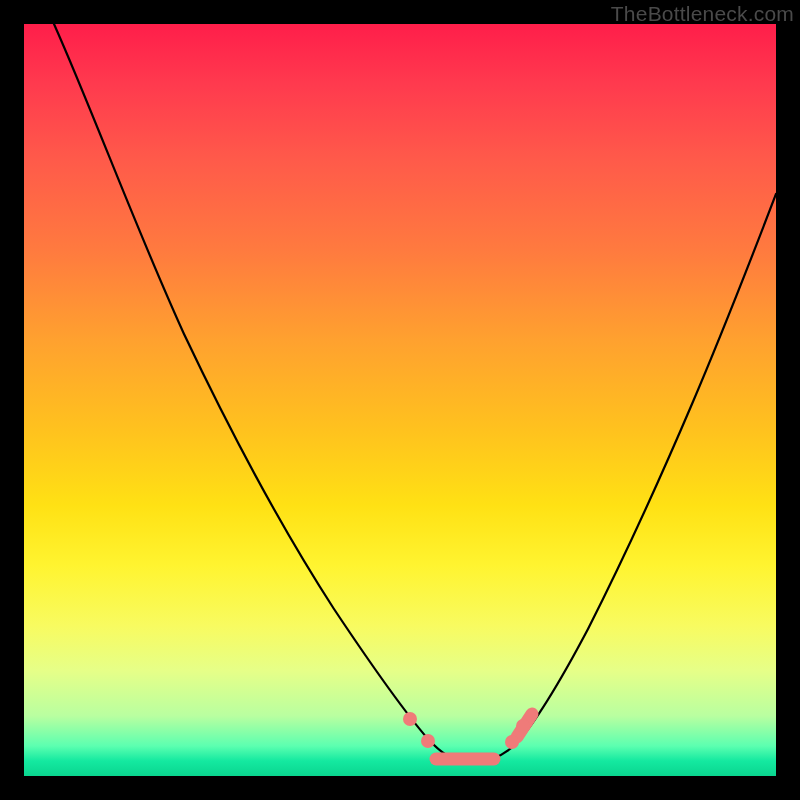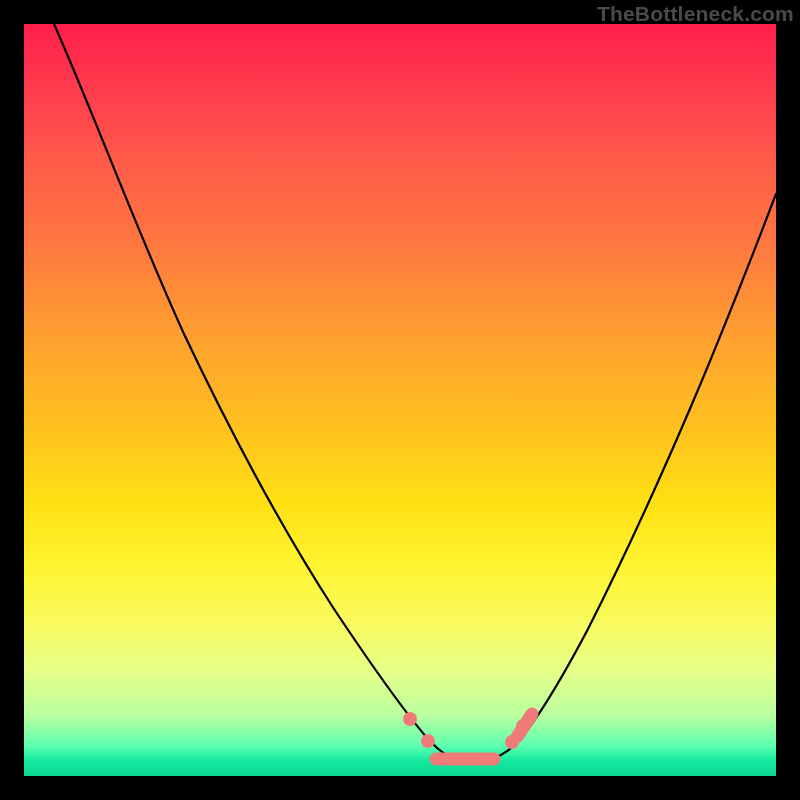--- a/index.html
+++ b/index.html
@@ -46,21 +46,21 @@
       #14e9a0 98%,
       #0ad58f 100%
     );
   }
   .watermark {
     position: absolute;
     top: 2px;
     right: 6px;
     color: #4a4a4a;
     font-size: 21px;
-    font-weight: 700;
+    font-weight: 400;
     letter-spacing: 0.2px;
     user-select: none;
   }
   svg.curve {
     position: absolute;
     inset: 0;
   }
   .curve-path {
     fill: none;
     stroke: #000;

